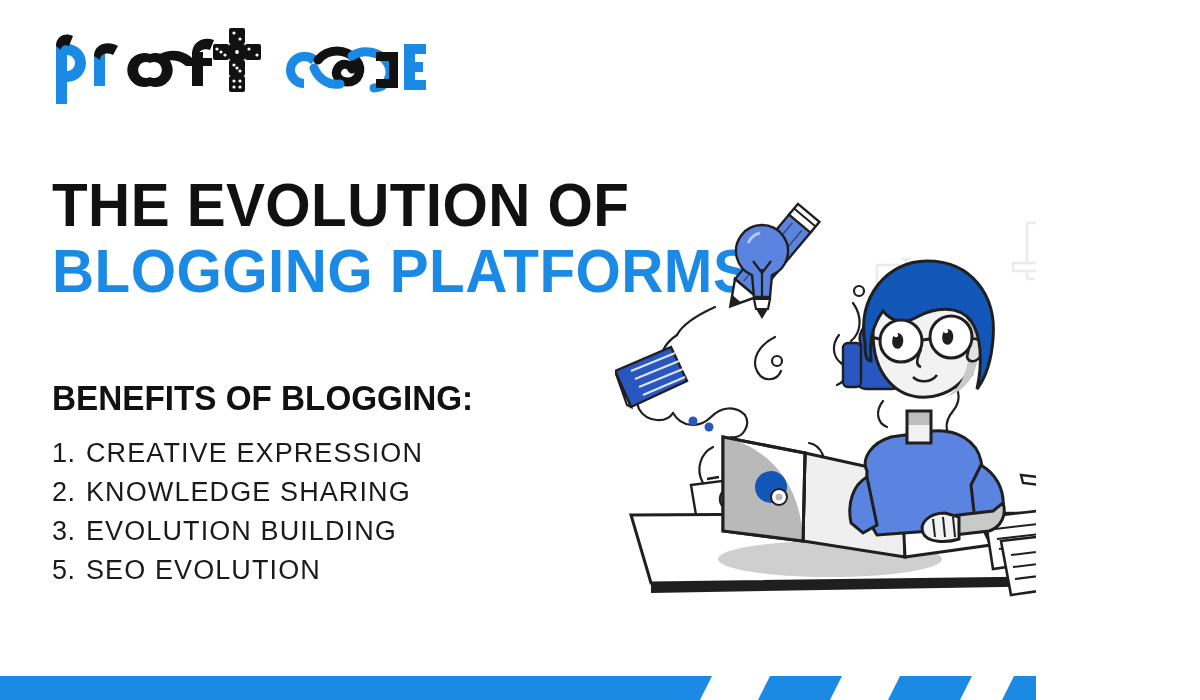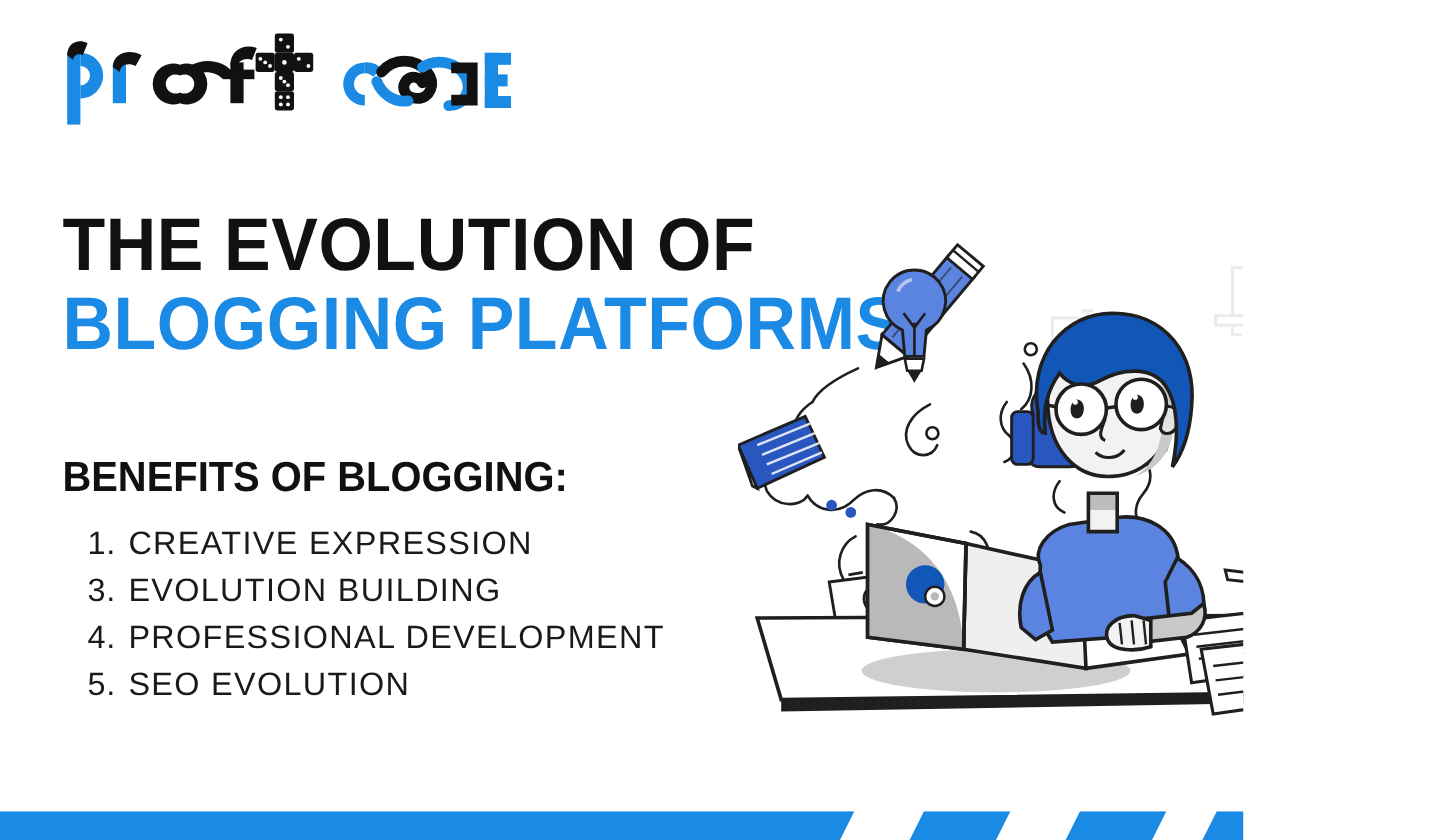--- a/index.html
+++ b/index.html
@@ -73,21 +73,20 @@
     padding: 0;
   }
   .benefit-item {
     font-family: "Liberation Sans", sans-serif;
     font-weight: 400;
     font-size: 27px;
     line-height: 39px;
     color: #1a1a1a;
     letter-spacing: 1.1px;
     white-space: nowrap;
-    margin-left: 21px;
   }
   .benefit-num {
     display: inline-block;
     min-width: 34px;
     letter-spacing: 0.5px;
   }
 
   
   .illustration {
     position: absolute;
@@ -196,24 +195,24 @@
     <div class="headline-line blue">BLOGGING PLATFORMS</div>
   </div>
 
   <div class="benefits">
     <div class="benefits-title">BENEFITS OF BLOGGING:</div>
     <ul class="benefits-list">
       <li class="benefit-item">
         <span class="benefit-num">1.</span><span>CREATIVE EXPRESSION</span>
       </li>
       <li class="benefit-item">
-        <span class="benefit-num">3.</span><span>EVOLUTION BUILDING</span>
+        <span class="benefit-num">2.</span><span>KNOWLEDGE SHARING</span>
       </li>
       <li class="benefit-item">
-        <span class="benefit-num">4.</span><span>PROFESSIONAL DEVELOPMENT</span>
+        <span class="benefit-num">3.</span><span>EVOLUTION BUILDING</span>
       </li>
       <li class="benefit-item">
         <span class="benefit-num">5.</span><span>SEO EVOLUTION</span>
       </li>
     </ul>
   </div>
 
   <div class="illustration">
     <svg width="520" height="435" viewBox="0 0 520 435" xmlns="http://www.w3.org/2000/svg" aria-hidden="true">
 

